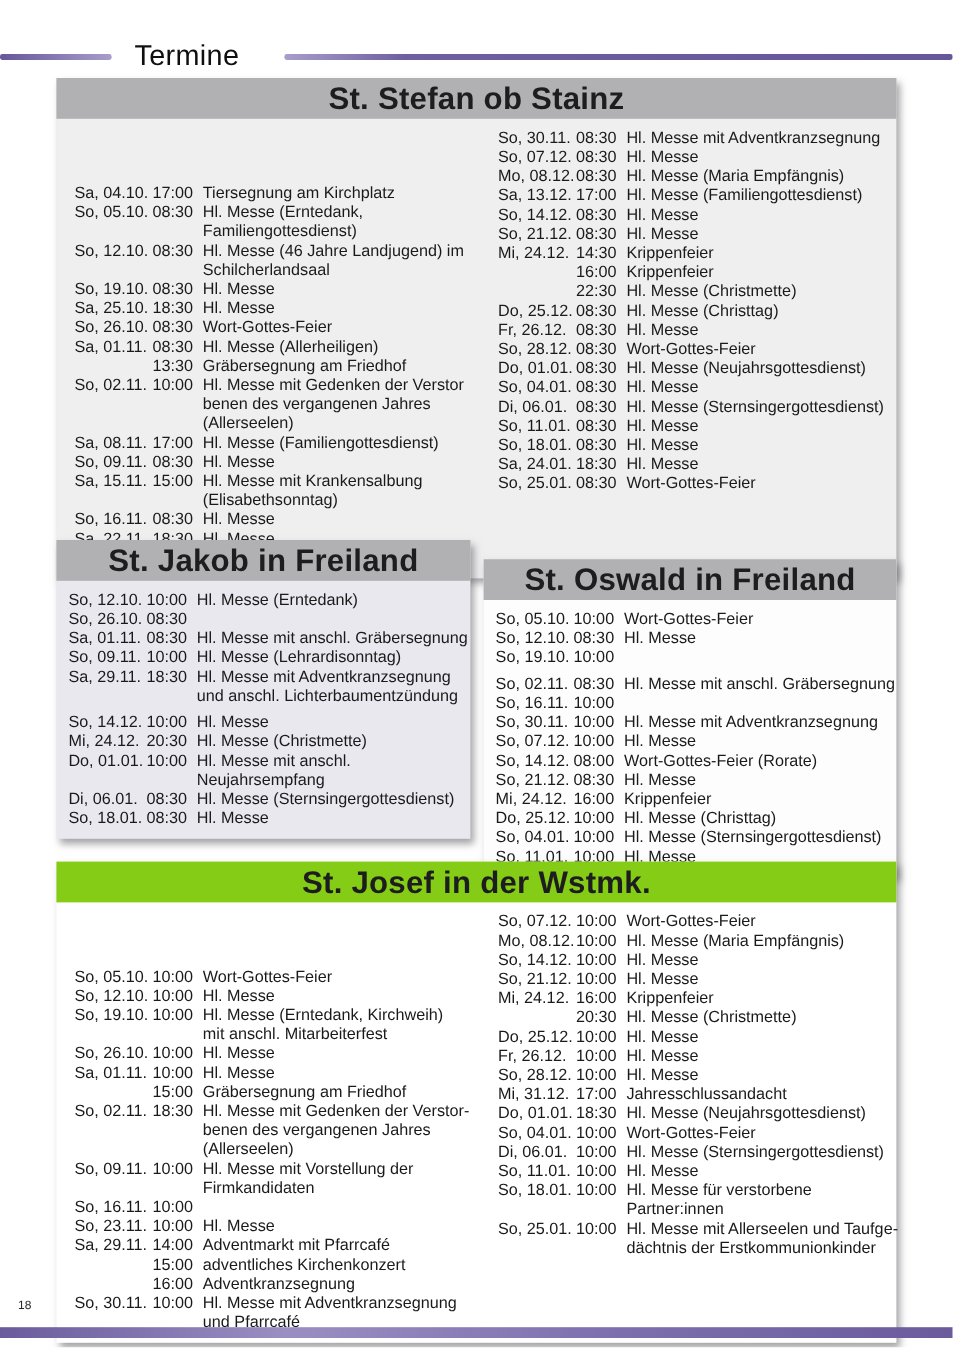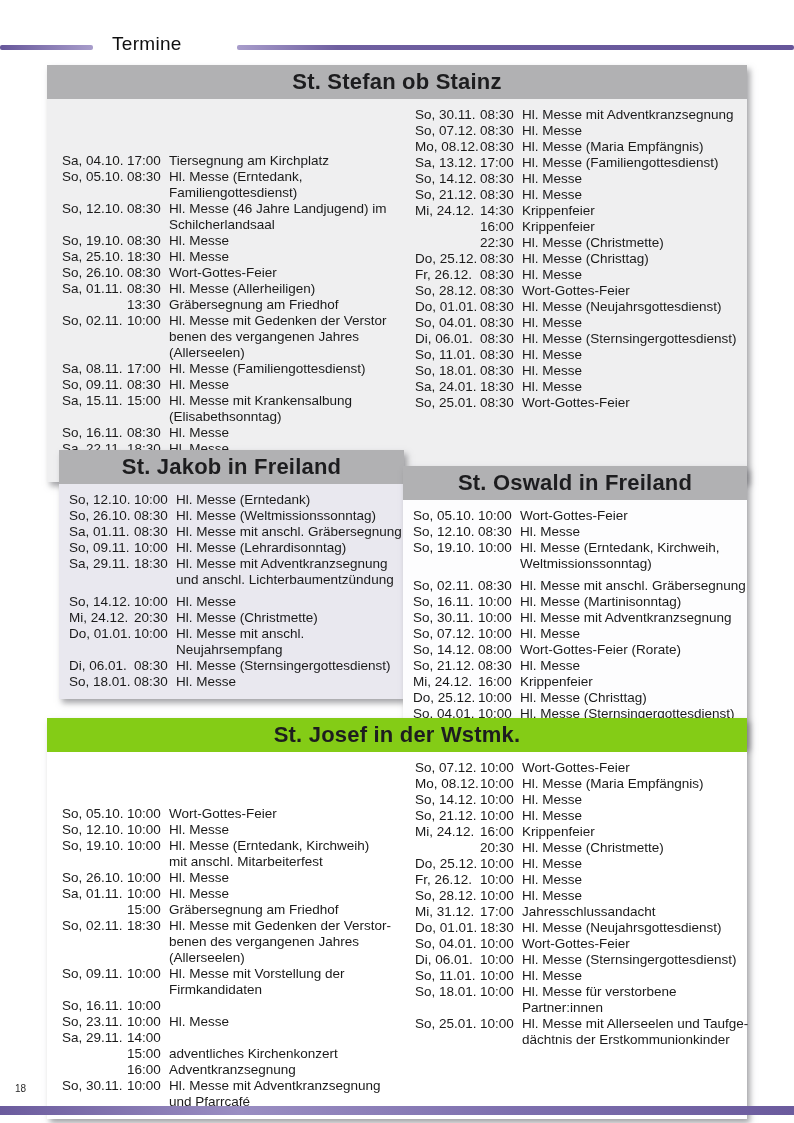--- a/index.html
+++ b/index.html
@@ -3,41 +3,41 @@
 <meta charset="utf-8">
 <style>
   html,body { margin:0; padding:0; background:#ffffff; }
   .page {
     position:relative; width:794px; height:1123px; background:#ffffff;
     font-family:"Liberation Sans","DejaVu Sans",sans-serif; color:#1a1a1a;
     overflow:hidden;
   }
   
   .termine {
-    position:absolute; left:112px; top:33px; font-size:19px; color:#0f0f0f;
+    position:absolute; left:112px; top:33px; font-size:24px; color:#0f0f0f;
     letter-spacing:0.3px;
   }
   .rule-left {
     position:absolute; left:0; top:45px; width:93px; height:5px; border-radius:2px;
     background:linear-gradient(to right,#66569a,#a89dcb);
   }
   .rule-right {
     position:absolute; left:237px; top:45px; width:557px; height:5px; border-radius:2px;
     background:linear-gradient(to right,#a89dcb,#6f5fa0 18%,#66569a);
   }
   
   .box { position:absolute; box-shadow:3px 4px 6px rgba(90,90,95,0.55); }
   .box-header {
     height:34px; line-height:34px; text-align:center;
-    font-size:22px; font-weight:600; color:#1d1d1f; letter-spacing:0.2px;
+    font-size:26px; font-weight:600; color:#1d1d1f; letter-spacing:0.2px;
   }
   .hdr-gray   { background:#b1b1b3; }
   .hdr-purple { background:#84cc16; }
   .stefan { left:47px;  top:65px;  width:700px; background:#efeff0; }
-  .jakob  { left:59px;  top:450px; width:345px; background:#e9e8ef; }
+  .jakob  { left:47px;  top:450px; width:345px; background:#e9e8ef; }
   .oswald { left:403px; top:466px; width:344px; background:#fdfdfe; }
   .josef  { left:47px;  top:718px; width:700px; background:#ffffff; }
   .box-body { padding:8px 0 9px 0; font-size:13.5px; line-height:16px; }
   .two-col { display:flex; align-items:flex-start; }
   .col-a { width:356px; flex:none; padding-left:15px; box-sizing:border-box;margin-top:46px; }
   .col-b { flex:1; padding-left:12px; box-sizing:border-box; }
   .col-single { padding-left:10px; padding-right:4px; }
   
   .row { display:flex; align-items:flex-start; }
   .row.gap { margin-top:6px; }
@@ -249,21 +249,20 @@
     <div class="box-header hdr-gray">St. Jakob in Freiland</div>
     <div class="box-body col-single">
         <div class="row">
           <span class="date">So, 12.10.</span>
           <span class="time">10:00</span>
           <span class="desc">Hl. Messe (Erntedank)</span>
         </div>
         <div class="row">
           <span class="date">So, 26.10.</span>
           <span class="time">08:30</span>
-          <span class="desc">Hl. Messe (Weltmissionssonntag)</span>
         </div>
         <div class="row">
           <span class="date">Sa, 01.11.</span>
           <span class="time">08:30</span>
           <span class="desc">Hl. Messe mit anschl. Gräbersegnung</span>
         </div>
         <div class="row">
           <span class="date">So, 09.11.</span>
           <span class="time">10:00</span>
           <span class="desc">Hl. Messe (Lehrardisonntag)</span>
@@ -312,32 +311,29 @@
           <span class="desc">Wort-Gottes-Feier</span>
         </div>
         <div class="row">
           <span class="date">So, 12.10.</span>
           <span class="time">08:30</span>
           <span class="desc">Hl. Messe</span>
         </div>
         <div class="row">
           <span class="date">So, 19.10.</span>
           <span class="time">10:00</span>
-          <span class="desc">Hl. Messe (Erntedank, Kirchweih,
-Weltmissionssonntag)</span>
         </div>
         <div class="row gap">
           <span class="date">So, 02.11.</span>
           <span class="time">08:30</span>
           <span class="desc">Hl. Messe mit anschl. Gräbersegnung</span>
         </div>
         <div class="row">
           <span class="date">So, 16.11.</span>
           <span class="time">10:00</span>
-          <span class="desc">Hl. Messe (Martinisonntag)</span>
         </div>
         <div class="row">
           <span class="date">So, 30.11.</span>
           <span class="time">10:00</span>
           <span class="desc">Hl. Messe mit Adventkranzsegnung</span>
         </div>
         <div class="row">
           <span class="date">So, 07.12.</span>
           <span class="time">10:00</span>
           <span class="desc">Hl. Messe</span>
@@ -428,20 +424,21 @@
             <span class="time">10:00</span>
           </div>
           <div class="row">
             <span class="date">So, 23.11.</span>
             <span class="time">10:00</span>
             <span class="desc">Hl. Messe</span>
           </div>
           <div class="row">
             <span class="date">Sa, 29.11.</span>
             <span class="time">14:00</span>
+            <span class="desc">Adventmarkt mit Pfarrcafé</span>
           </div>
           <div class="row">
             <span class="date"></span>
             <span class="time">15:00</span>
             <span class="desc">adventliches Kirchenkonzert</span>
           </div>
           <div class="row">
             <span class="date"></span>
             <span class="time">16:00</span>
             <span class="desc">Adventkranzsegnung</span>

